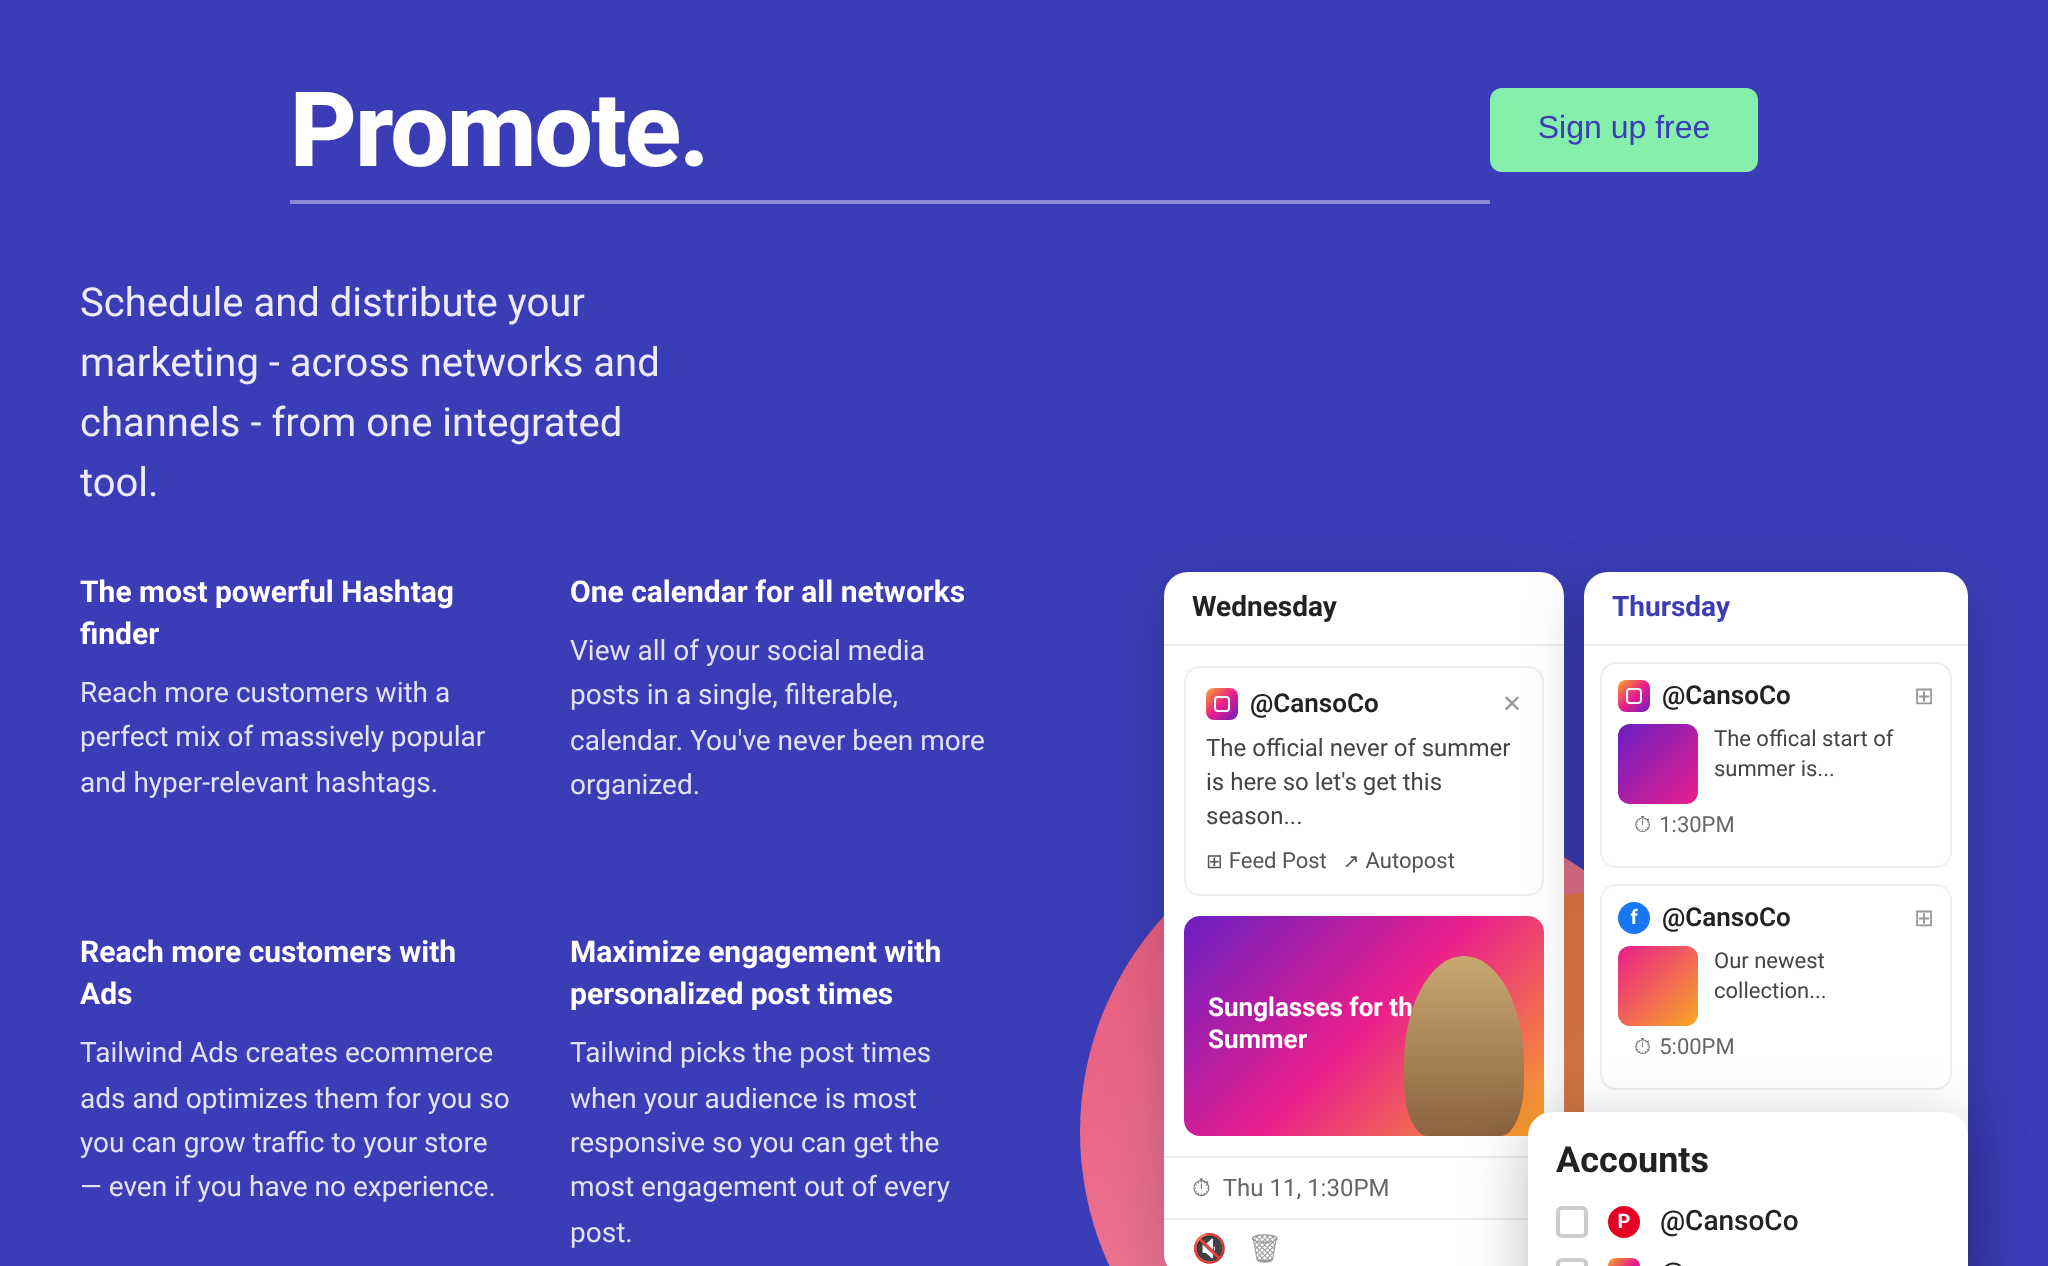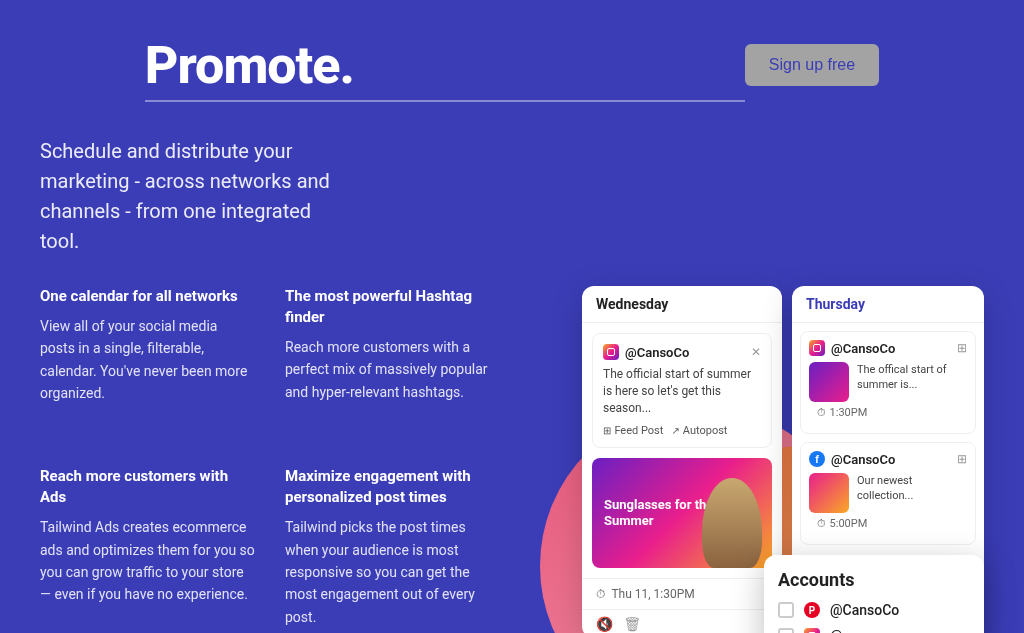--- a/index.html
+++ b/index.html
@@ -29,21 +29,21 @@
 
     .logo-underline {
       display: block;
       width: 600px;
       height: 2px;
       background: rgba(255,255,255,0.4);
       margin-top: 8px;
     }
 
     .signup-btn {
-      background: #a3a3a3;
+      background: #86efac;
       color: #3b3db7;
       border: none;
       border-radius: 6px;
       padding: 12px 24px;
       font-size: 16px;
       font-weight: 500;
       cursor: pointer;
       white-space: nowrap;
       margin-top: 4px;
     }
@@ -424,27 +424,27 @@
   <button class="signup-btn">Sign up free</button>
 </div>
 
 <div class="subtitle">Schedule and distribute your marketing - across networks and channels - from one integrated tool.</div>
 
 <div class="main-content">
 
   <div class="features">
 
     <div class="feature-item">
+      <div class="feature-title">The most powerful Hashtag finder</div>
+      <div class="feature-desc">Reach more customers with a perfect mix of massively popular and hyper-relevant hashtags.</div>
+    </div>
+
+    <div class="feature-item">
       <div class="feature-title">One calendar for all networks</div>
       <div class="feature-desc">View all of your social media posts in a single, filterable, calendar. You've never been more organized.</div>
-    </div>
-
-    <div class="feature-item">
-      <div class="feature-title">The most powerful Hashtag finder</div>
-      <div class="feature-desc">Reach more customers with a perfect mix of massively popular and hyper-relevant hashtags.</div>
     </div>
 
     <div class="feature-item">
       <div class="feature-title">Reach more customers with Ads</div>
       <div class="feature-desc">Tailwind Ads creates ecommerce ads and optimizes them for you so you can grow traffic to your store — even if you have no experience.</div>
     </div>
 
     <div class="feature-item">
       <div class="feature-title">Maximize engagement with personalized post times</div>
       <div class="feature-desc">Tailwind picks the post times when your audience is most responsive so you can get the most engagement out of every post.</div>
@@ -463,21 +463,21 @@
         <div class="panel-day-header">Wednesday</div>
 
         <div class="post-card">
           <div class="post-card-header">
             <div class="social-icon-instagram">
               <div class="ig-inner"></div>
             </div>
             <span class="account-name">@CansoCo</span>
             <span class="close-x">✕</span>
           </div>
-          <div class="post-text">The official start of summer is here so let's get this season...</div>
+          <div class="post-text">The official never of summer is here so let's get this season...</div>
           <div class="post-tags">
             <span class="tag">
               <span class="tag-icon">⊞</span>
               <span>Feed Post</span>
             </span>
             <span class="tag">
               <span class="tag-icon">↗</span>
               <span>Autopost</span>
             </span>
           </div>

